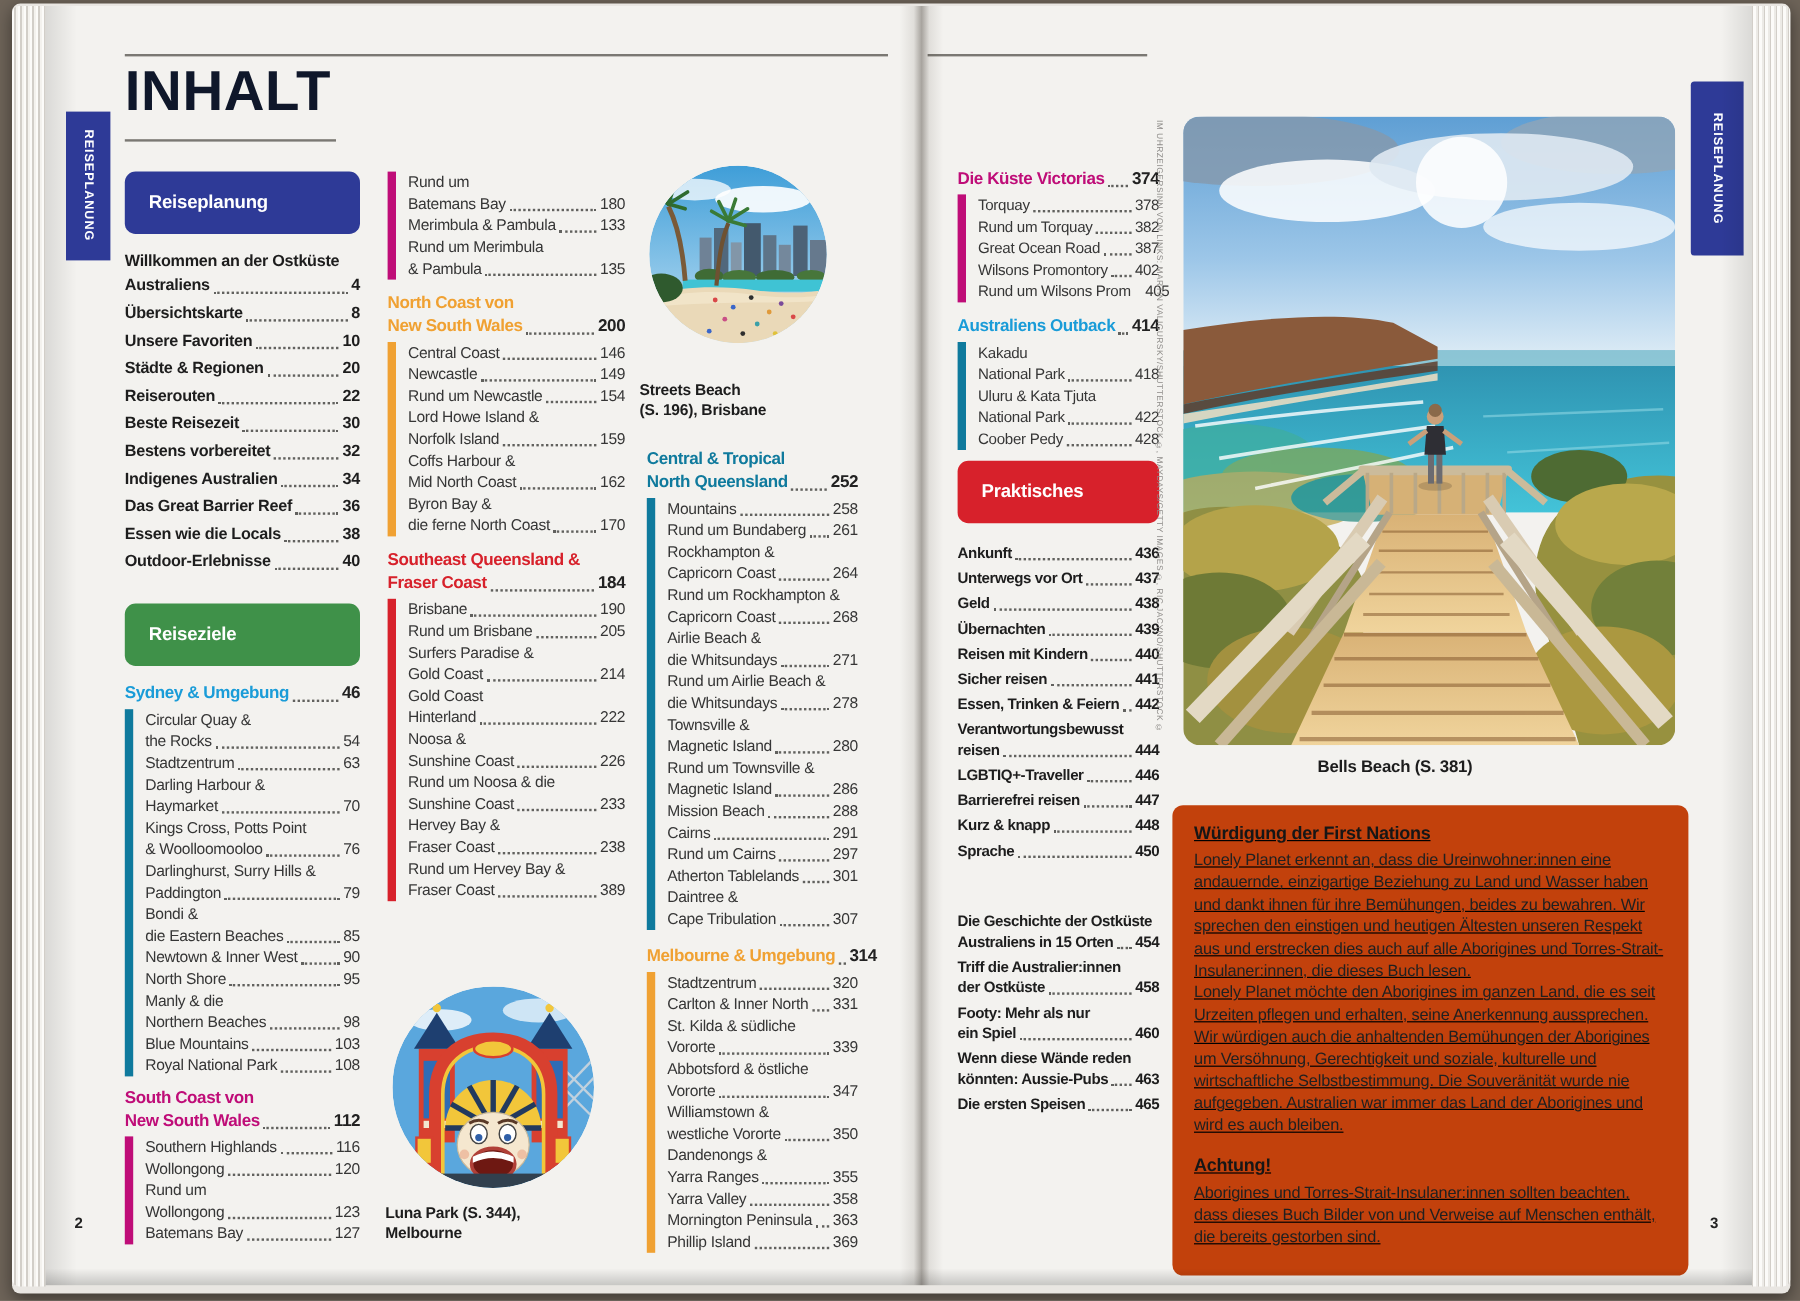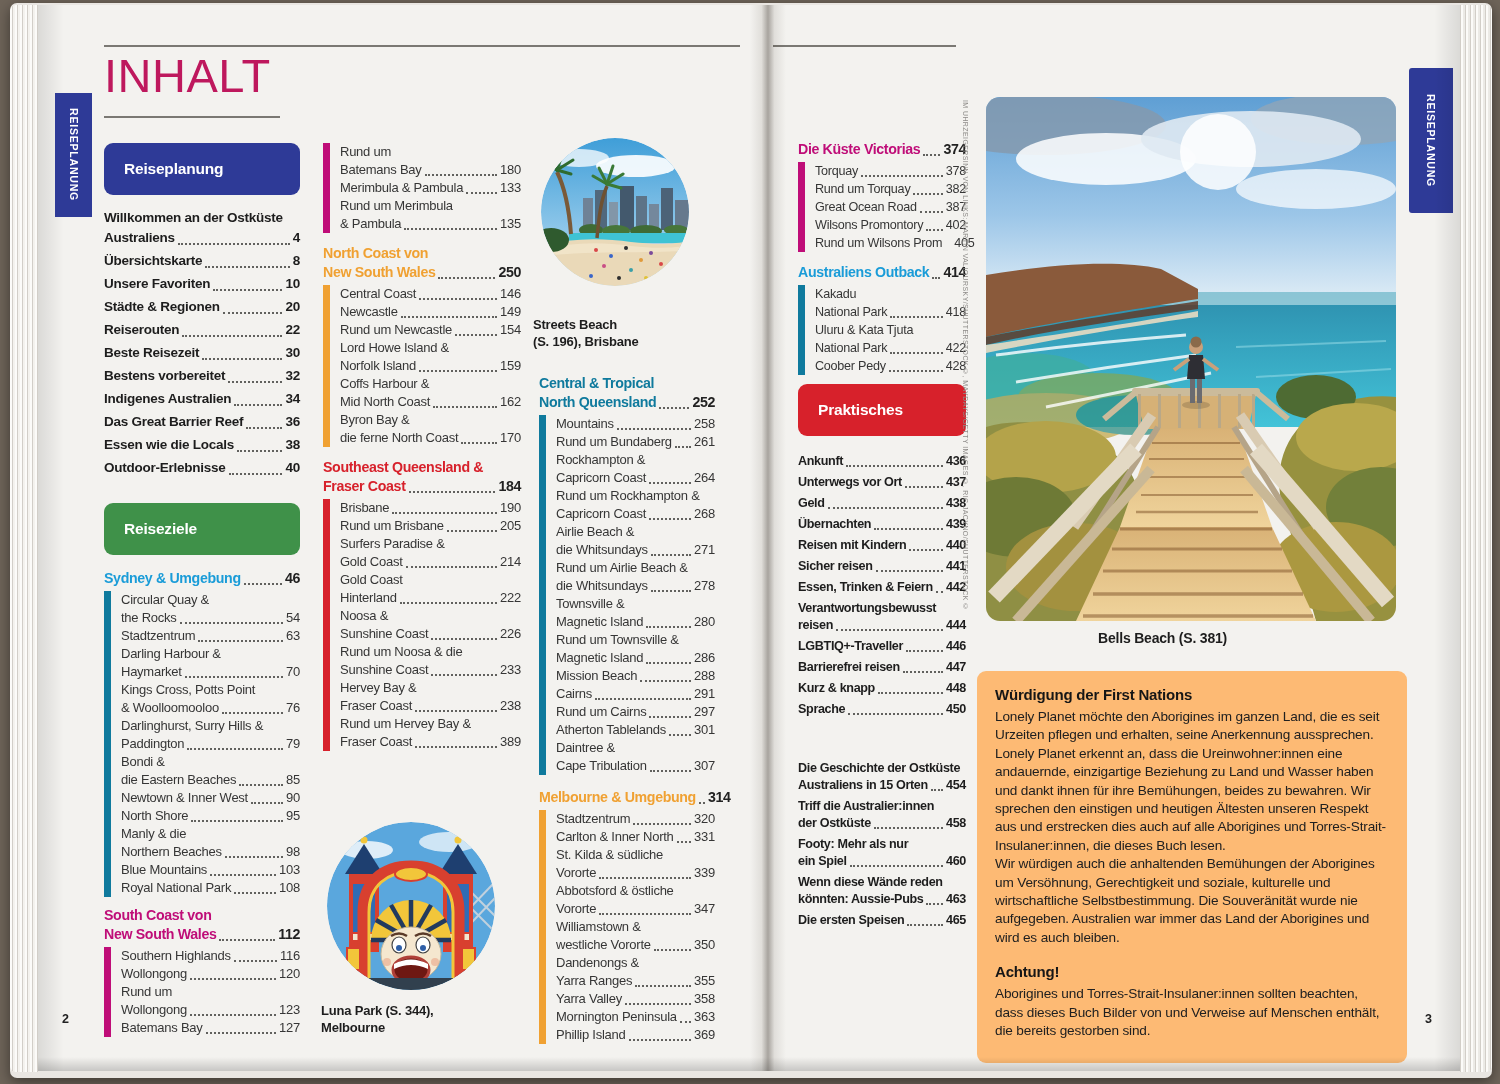--- a/index.html
+++ b/index.html
@@ -16,21 +16,21 @@
   .pages::before{content:"";position:absolute;left:0;top:0;bottom:0;width:26px;
     background:linear-gradient(90deg,rgba(0,0,0,.10),rgba(0,0,0,0));}
   .pages::after{content:"";position:absolute;right:0;top:0;bottom:0;width:26px;
     background:linear-gradient(270deg,rgba(0,0,0,.10),rgba(0,0,0,0));}
   .gutter{position:absolute;left:712px;top:0;bottom:0;width:36px;pointer-events:none;
     background:linear-gradient(90deg,rgba(60,48,36,0) 0%,rgba(60,48,36,.10) 32%,rgba(45,36,27,.38) 50%,rgba(60,48,36,.10) 68%,rgba(60,48,36,0) 100%);}
   .bottom-shade{position:absolute;left:0;right:0;bottom:0;height:14px;
     background:linear-gradient(0deg,rgba(0,0,0,.18),rgba(0,0,0,0));}
 
   
-  .page-title{position:absolute;left:66px;top:43px;font-size:47px;font-weight:400;color:#be185d;
+  .page-title{position:absolute;left:66px;top:43px;font-size:47px;font-weight:700;color:#0f172a;
     letter-spacing:.5px;margin:0;}
   .rule{position:absolute;height:2px;background:#7a7873;}
   .rule-a{left:66px;top:40px;width:636px;}
   .rule-b{left:66px;top:111px;width:176px;}
   .rule-c{left:735px;top:40px;width:183px;}
 
   
   .side-tab{position:absolute;background:#2e3a97;color:#fff;display:flex;align-items:center;justify-content:center;}
   .tab-left{left:17px;top:88px;width:37px;height:124px;}
   .tab-right{left:1371px;top:63px;width:44px;height:145px;border-radius:3px 0 0 3px;}
@@ -74,21 +74,21 @@
   .fig-caption{position:absolute;text-align:left;font-weight:700;color:#1d1d1d;font-size:13px;line-height:17px;letter-spacing:-.2px;}
   #cap-streets{left:495px;top:311px;width:164px;}
   #cap-luna{left:283px;top:997px;width:180px;}
   #fig-bells{position:absolute;left:948px;top:92px;width:410px;height:524px;border-radius:14px;overflow:hidden;}
   #cap-bells{position:absolute;left:1060px;top:625px;width:298px;font-weight:700;font-size:14px;color:#1d1d1d;letter-spacing:-.2px;}
 
   .photo-credit{position:absolute;left:917px;top:95px;height:530px;width:14px;
     writing-mode:vertical-rl;font-size:7px;letter-spacing:.4px;color:#8d8b88;white-space:nowrap;}
 
   .ack-box{position:absolute;left:939px;top:666px;width:430px;height:392px;box-sizing:border-box;
-    background:#fdba74;border-radius:9px;padding:15px 18px;}
+    background:#c2410c;border-radius:9px;padding:15px 18px;text-decoration:underline;}
   .ack-box h3{margin:0 0 5px;font-size:15px;color:#161616;letter-spacing:-.2px;}
   .ack-box h3.warn{margin-top:16px;}
   .ack-box p{margin:0;font-size:13.6px;line-height:18.4px;color:#202020;letter-spacing:-.15px;}
 
   .folio{position:absolute;font-size:12.5px;font-weight:700;color:#222;}
   #folio-left{left:24px;top:1007px;}
   #folio-right{left:1387px;top:1007px;}
 </style>
 </head>
 <body>
@@ -369,21 +369,21 @@
                 </div>
               </div>
             </div>
           </div>
           <div style="height: 11px;"></div>
           <div class="toc-header" style="--hcol: #f0a132;">
             <div class="toc-line">North Coast von</div>
             <div class="toc-line toc-row">
               <span class="toc-text">New South Wales</span>
               <span class="leader"></span>
-              <span class="toc-page">250</span>
+              <span class="toc-page">200</span>
             </div>
           </div>
           <div class="toc-group">
             <div class="bar" style="background: rgb(240, 161, 50);"></div>
             <div class="entries">
               <div class="toc-entry">
                 <div class="toc-line toc-row">
                   <span class="toc-text">Central Coast</span>
                   <span class="leader"></span>
                   <span class="toc-page">146</span>
@@ -1150,22 +1150,22 @@
             <circle cx="210" cy="245" r="5.5" fill="#8a6a4a"></circle>
           </g>
         </svg>
       </div>
       <div id="cap-bells">Bells Beach (S. 381)</div>
 
       <div class="photo-credit">IM UHRZEIGERSINN VON LINKS: MARTIN VALIGURSKY/SHUTTERSTOCK ©, MAYDAYS/GETTY IMAGES ©, RIC JACYNO/SHUTTERSTOCK ©</div>
 
       <div class="ack-box">
         <h3>Würdigung der First Nations</h3>
+        <p>Lonely Planet erkennt an, dass die Ureinwohner:innen eine andauernde, einzigartige Beziehung zu Land und Wasser haben und dankt ihnen für ihre Bemühungen, beides zu bewahren. Wir sprechen den einstigen und heutigen Ältesten unseren Respekt aus und erstrecken dies auch auf alle Aborigines und Torres-Strait-Insulaner:innen, die dieses Buch lesen.</p>
         <p>Lonely Planet möchte den Aborigines im ganzen Land, die es seit Urzeiten pflegen und erhalten, seine Anerkennung aussprechen.</p>
-        <p>Lonely Planet erkennt an, dass die Ureinwohner:innen eine andauernde, einzigartige Beziehung zu Land und Wasser haben und dankt ihnen für ihre Bemühungen, beides zu bewahren. Wir sprechen den einstigen und heutigen Ältesten unseren Respekt aus und erstrecken dies auch auf alle Aborigines und Torres-Strait-Insulaner:innen, die dieses Buch lesen.</p>
         <p>Wir würdigen auch die anhaltenden Bemühungen der Aborigines um Versöhnung, Gerechtigkeit und soziale, kulturelle und wirtschaftliche Selbstbestimmung. Die Souveränität wurde nie aufgegeben. Australien war immer das Land der Aborigines und wird es auch bleiben.</p>
         <h3 class="warn">Achtung!</h3>
         <p>Aborigines und Torres-Strait-Insulaner:innen sollten beachten, dass dieses Buch Bilder von und Verweise auf Menschen enthält, die bereits gestorben sind.</p>
       </div>
 
       <div id="folio-left" class="folio">2</div>
       <div id="folio-right" class="folio">3</div>
 
       <div class="gutter"></div>
       <div class="bottom-shade"></div>

